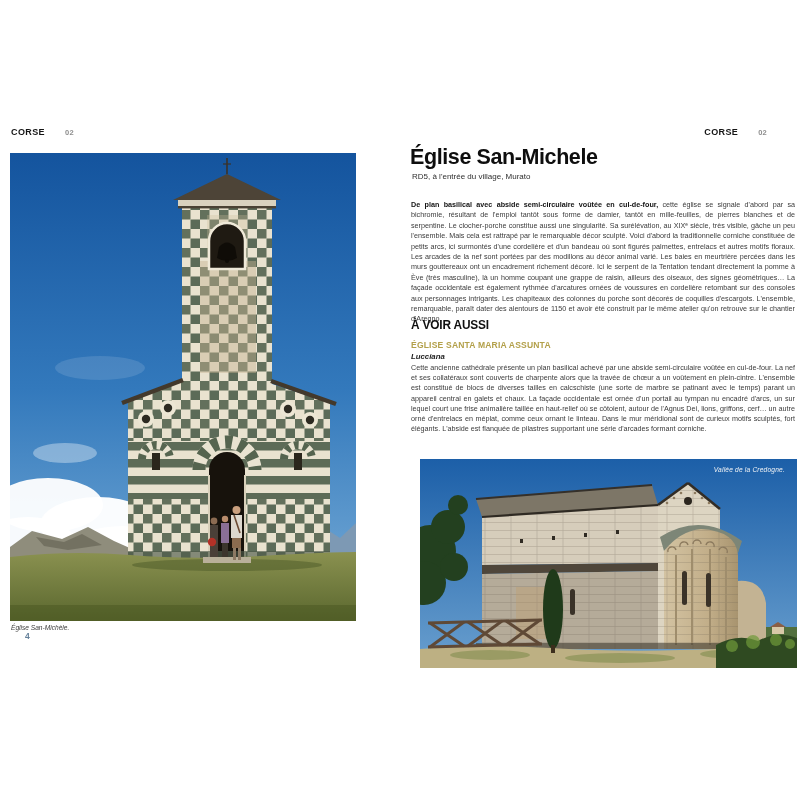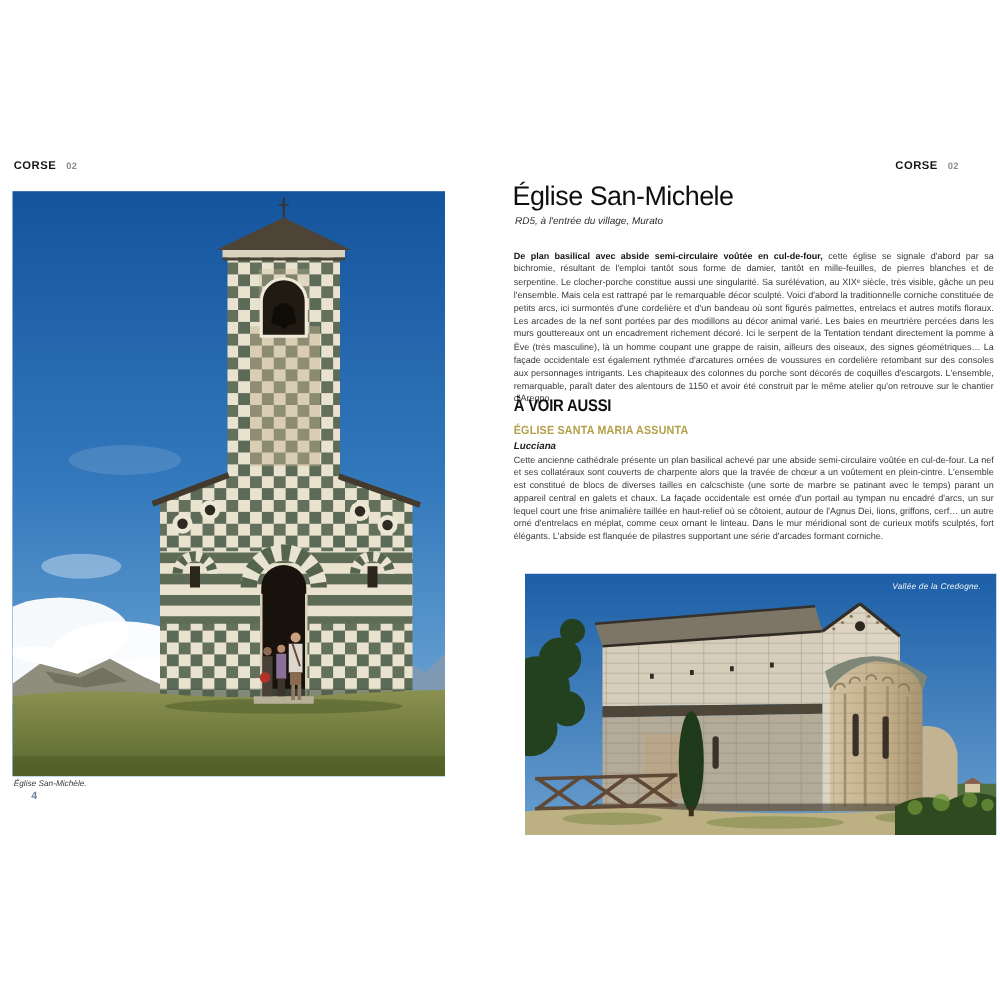--- a/index.html
+++ b/index.html
@@ -2,38 +2,38 @@
 <html><head>
 <meta charset="utf-8">
 <style>
   html,body{margin:0;padding:0;}
   body{width:800px;height:800px;background:#ffffff;position:relative;overflow:hidden;
        font-family:"Liberation Sans",sans-serif;color:#222;}
   .abs{position:absolute;}
 
   
   .runhead{font-size:9px;font-weight:bold;letter-spacing:.4px;color:#141414;white-space:nowrap;}
-  .runhead .folio-no{font-size:7.5px;font-weight:bold;color:#8d8d8d;margin-left:8px;letter-spacing:.2px;}
+  .runhead .folio-no{font-size:7.5px;font-weight:bold;color:#8d8d8d;margin-left:20px;letter-spacing:.2px;}
   .hdr-left{left:11px;top:127px;}
   .hdr-right{left:678px;top:127px;width:89px;text-align:right;}
 
   
   .fig{overflow:hidden;background:#2a6cb5;}
   .fig svg{display:block;}
   .fig1{left:10px;top:153px;width:346px;height:468px;}
   .fig2{left:420px;top:459px;width:377px;height:209px;}
   .fig2-caption{position:absolute;top:7px;right:12px;font-size:6.6px;font-style:italic;
                 color:#f2f4f6;letter-spacing:.2px;}
 
   .cap1{left:11px;top:624px;font-size:6.6px;font-style:italic;color:#3c3c3c;}
   .pagenum{left:25px;top:631px;font-size:8.5px;font-weight:bold;color:#64809a;}
 
   
-  .title{left:410px;top:145px;font-size:21.5px;font-weight:normal;color:#0e0e0e;letter-spacing:-.4px;}
-  .subtitle{left:412px;top:172px;font-size:8px;font-style:italic;color:#2e2e2e;text-align:center;}
+  .title{left:410px;top:145px;font-size:21.5px;font-weight:bold;color:#0e0e0e;letter-spacing:-.4px;}
+  .subtitle{left:412px;top:172px;font-size:8px;color:#2e2e2e;text-align:center;}
   .bodytxt{left:411px;width:384px;font-size:7.2px;line-height:10.4px;color:#3a3a3a;
            text-align:justify;}
   .bodytxt strong{color:#131313;}
   .body1{top:200px;}
   .body2{top:363px;line-height:10.2px;}
   .body2 p{margin:0;}
   .h-voir{left:411px;top:317px;font-size:13.5px;font-weight:bold;color:#101010;
           transform:scaleX(.88);transform-origin:left;letter-spacing:-.2px;white-space:nowrap;}
   .h-gold{left:411px;top:339px;font-size:9.5px;font-weight:bold;color:#b3a04a;
           transform:scaleX(.9);transform-origin:left;letter-spacing:.2px;white-space:nowrap;}

